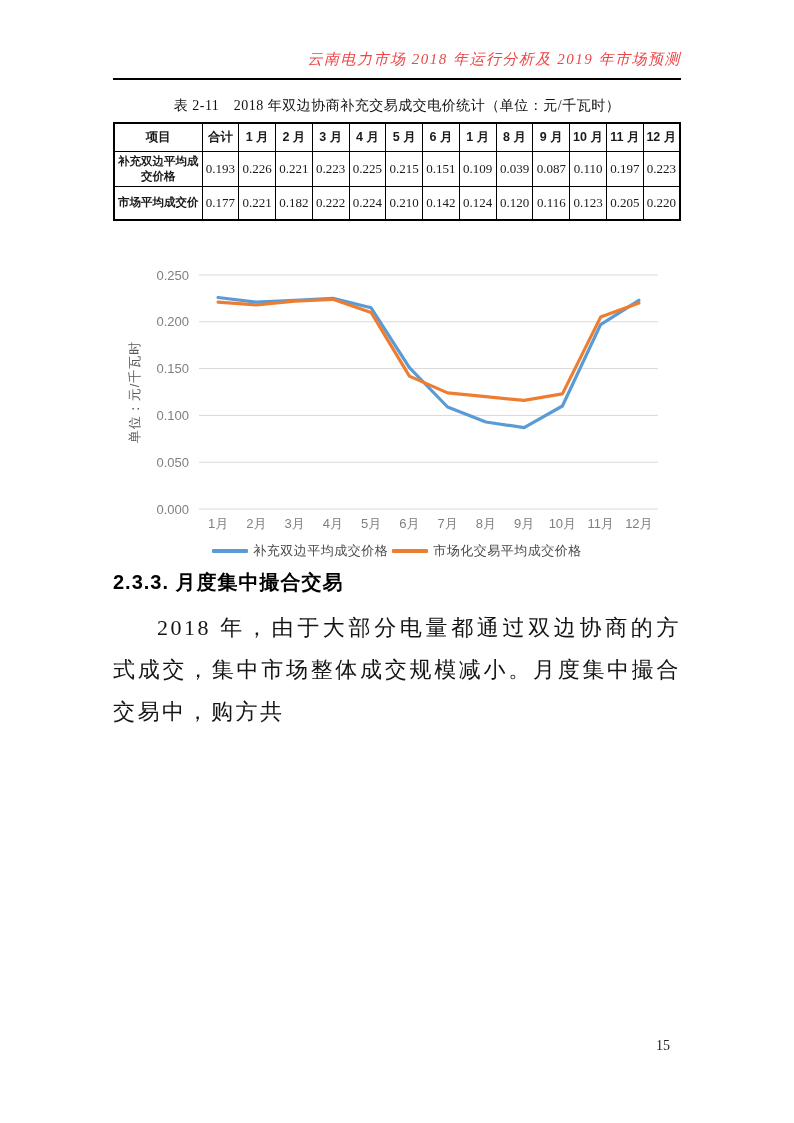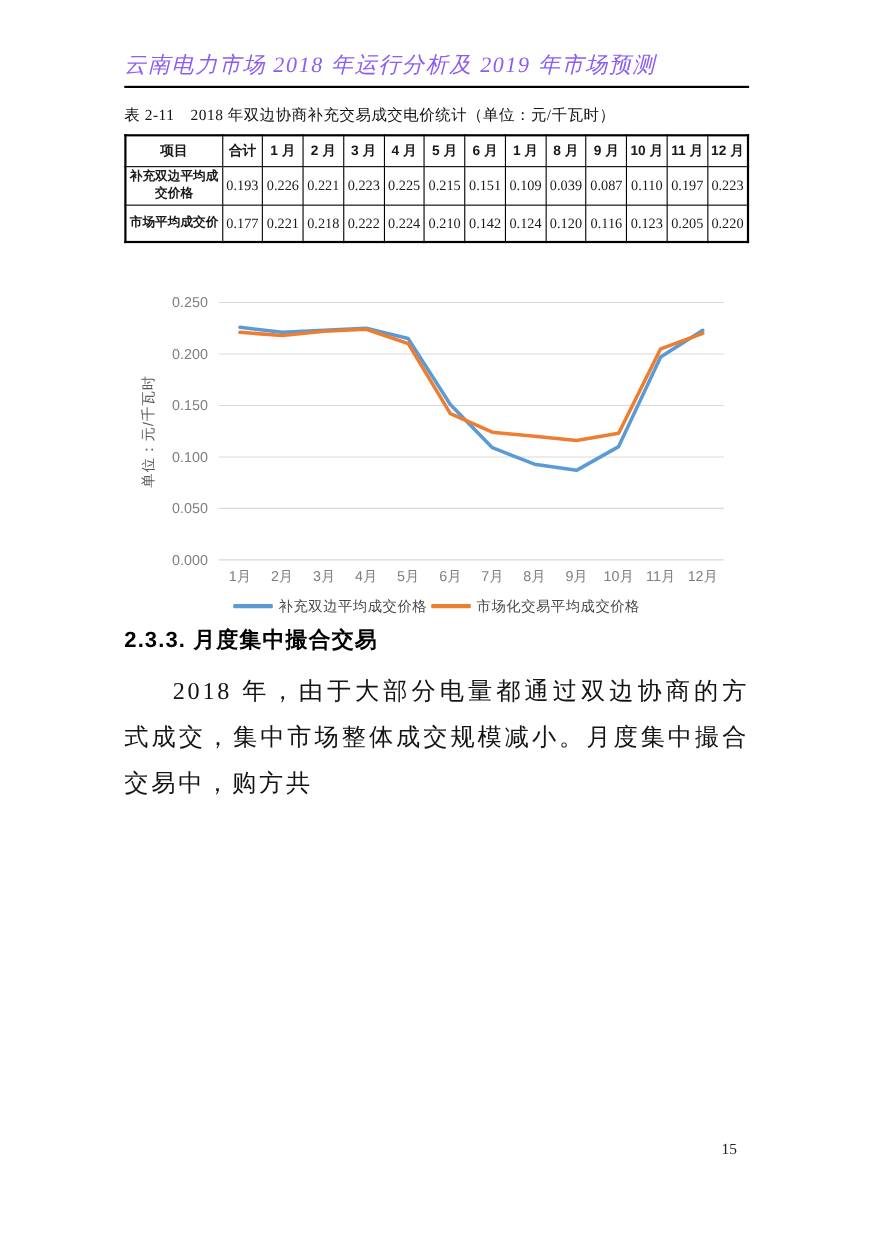--- a/index.html
+++ b/index.html
@@ -12,36 +12,36 @@
     position: relative;
     width: 794px;
     height: 1123px;
     margin: 0 auto;
     background: #ffffff;
     padding: 48px 113px 0 113px;
     overflow: hidden;
   }
   
   .doc-title {
-    text-align: left;
+    text-align: right;
     font-style: italic;
-    font-size: 20px;
+    font-size: 15px;
     line-height: 22px;
     letter-spacing: 1.5px;
-    color: #8b5cf6;
+    color: #ef4444;
     font-family: "Liberation Serif", "DejaVu Serif", serif;
   }
   .header-rule {
     margin-top: 8px;
     border-bottom: 2px solid #000;
   }
   
   .table-caption {
     margin-top: 16px;
-    text-align: left;
+    text-align: center;
     font-size: 14px;
     line-height: 20px;
     letter-spacing: 0.5px;
     color: #111;
   }
   table.price-table {
     margin-top: 6px;
     width: 100%;
     border-collapse: collapse;
     border: 2px solid #000;
@@ -173,21 +173,21 @@
           <td>0.039</td>
           <td>0.087</td>
           <td>0.110</td>
           <td>0.197</td>
           <td>0.223</td>
         </tr>
         <tr>
           <th>市场平均成交价</th>
           <td>0.177</td>
           <td>0.221</td>
-          <td>0.218</td>
+          <td>0.182</td>
           <td>0.222</td>
           <td>0.224</td>
           <td>0.210</td>
           <td>0.142</td>
           <td>0.124</td>
           <td>0.120</td>
           <td>0.116</td>
           <td>0.123</td>
           <td>0.205</td>
           <td>0.220</td>

